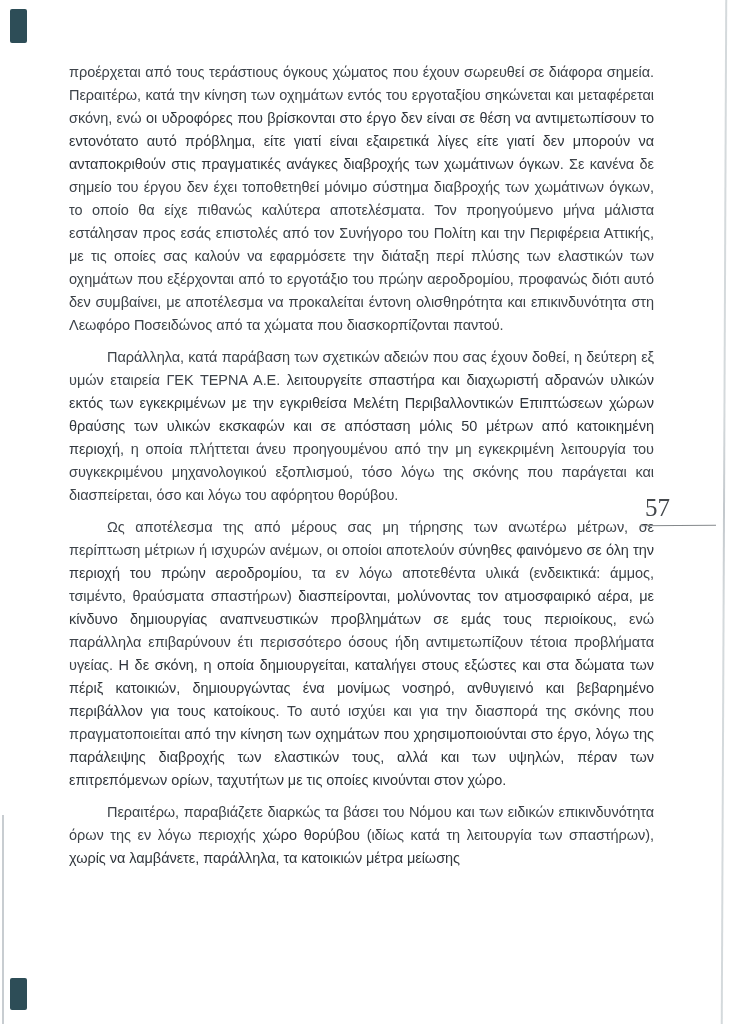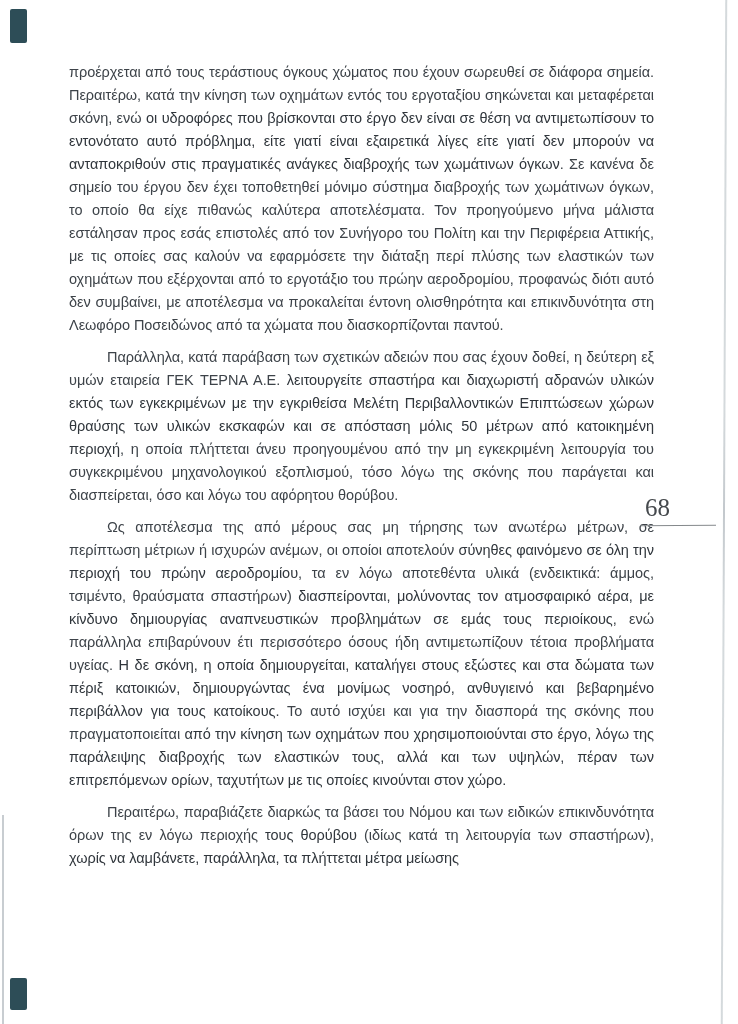--- a/index.html
+++ b/index.html
@@ -89,21 +89,21 @@
   <div class="scan-mark top"></div>
   <div class="scan-mark bottom"></div>
 
   <div class="edge-right"></div>
   <div class="edge-left"></div>
 
   <div class="body-text">
       <p class="para"><span class="run">προέρχεται από τους τεράστιους όγκους χώματος που έχουν σωρευθεί σε διάφορα σημεία. Περαιτέρω, κατά την κίνηση των οχημάτων εντός του εργοταξίου σηκώνεται και μεταφέρεται σκόνη, ενώ </span><span class="run bold">οι υδροφόρες που βρίσκονται στο έργο δεν είναι σε θέση να αντιμετωπίσουν το εντονότατο αυτό πρόβλημα, είτε γιατί είναι εξαιρετικά λίγες είτε γιατί δεν μπορούν να ανταποκριθούν στις πραγματικές ανάγκες διαβροχής των χωμάτινων όγκων</span><span class="run">. Σε κανένα δε σημείο του έργου δεν έχει τοποθετηθεί μόνιμο σύστημα διαβροχής των χωμάτινων όγκων, το οποίο θα είχε πιθανώς καλύτερα αποτελέσματα. Τον προηγούμενο μήνα μάλιστα εστάλησαν προς εσάς επιστολές από τον Συνήγορο του Πολίτη και την Περιφέρεια Αττικής, με τις οποίες σας καλούν να εφαρμόσετε την διάταξη περί πλύσης των ελαστικών των οχημάτων που εξέρχονται από το εργοτάξιο του πρώην αεροδρομίου, προφανώς διότι αυτό δεν συμβαίνει, με αποτέλεσμα να προκαλείται έντονη ολισθηρότητα και επικινδυνότητα στη Λεωφόρο Ποσειδώνος από τα χώματα που διασκορπίζονται παντού.</span></p>
       <p class="para indent"><span class="run">Παράλληλα, κατά παράβαση των σχετικών αδειών που σας έχουν δοθεί, η δεύτερη εξ υμών εταιρεία ΓΕΚ ΤΕΡΝΑ Α.Ε. </span><span class="run bold">λειτουργείτε σπαστήρα και διαχωριστή αδρανών υλικών εκτός των εγκεκριμένων με την εγκριθείσα Μελέτη Περιβαλλοντικών Επιπτώσεων χώρων θραύσης των υλικών εκσκαφών και σε απόσταση μόλις 50 μέτρων από κατοικημένη περιοχή</span><span class="run">, η οποία πλήττεται άνευ προηγουμένου από την μη εγκεκριμένη λειτουργία του συγκεκριμένου μηχανολογικού εξοπλισμού, τόσο λόγω της σκόνης που παράγεται και διασπείρεται, όσο και λόγω του αφόρητου θορύβου.</span></p>
       <p class="para indent"><span class="run">Ως αποτέλεσμα της από μέρους σας μη τήρησης των ανωτέρω μέτρων, σε περίπτωση μέτριων ή ισχυρών ανέμων, οι οποίοι αποτελούν </span><span class="run bold">σύνηθες φαινόμενο σε όλη την περιοχή του πρώην αεροδρομίου</span><span class="run">, τα εν λόγω αποτεθέντα υλικά (ενδεικτικά: άμμος, τσιμέντο, θραύσματα σπαστήρων) </span><span class="run bold">διασπείρονται, μολύνοντας τον ατμοσφαιρικό αέρα, με κίνδυνο δημιουργίας αναπνευστικών προβλημάτων σε εμάς τους περιοίκους</span><span class="run">, ενώ παράλληλα επιβαρύνουν έτι περισσότερο όσους ήδη αντιμετωπίζουν τέτοια προβλήματα υγείας. </span><span class="run bold">Η δε σκόνη, η οποία δημιουργείται, καταλήγει στους εξώστες και στα δώματα των πέριξ κατοικιών, δημιουργώντας ένα μονίμως νοσηρό, ανθυγιεινό και βεβαρημένο περιβάλλον για τους κατοίκους.</span><span class="run"> Το αυτό ισχύει και για την διασπορά της σκόνης που πραγματοποιείται </span><span class="run bold">από την κίνηση των οχημάτων που χρησιμοποιούνται στο έργο, λόγω της παράλειψης διαβροχής των ελαστικών τους, αλλά και των υψηλών, πέραν των επιτρεπόμενων ορίων, ταχυτήτων με τις οποίες κινούνται στον χώρο.</span></p>
-      <p class="para indent"><span class="run">Περαιτέρω, παραβιάζετε διαρκώς τα βάσει του Νόμου και των ειδικών επικινδυνότητα όρων της εν λόγω περιοχής </span><span class="run bold">τους θορύβου</span><span class="run"> (ιδίως κατά τη λειτουργία των σπαστήρων), </span><span class="run bold">χωρίς να λαμβάνετε, παράλληλα, τα πλήττεται μέτρα μείωσης</span></p>
+      <p class="para indent"><span class="run">Περαιτέρω, παραβιάζετε διαρκώς τα βάσει του Νόμου και των ειδικών επικινδυνότητα όρων της εν λόγω περιοχής </span><span class="run bold">χώρο θορύβου</span><span class="run"> (ιδίως κατά τη λειτουργία των σπαστήρων), </span><span class="run bold">χωρίς να λαμβάνετε, παράλληλα, τα κατοικιών μέτρα μείωσης</span></p>
     </div>
 
   <div class="pagenum-wrap">
-    <div class="pagenum">68</div>
+    <div class="pagenum">57</div>
     <div class="pagenum-line"></div>
   </div>
 
 </div>
 
 </body></html>

